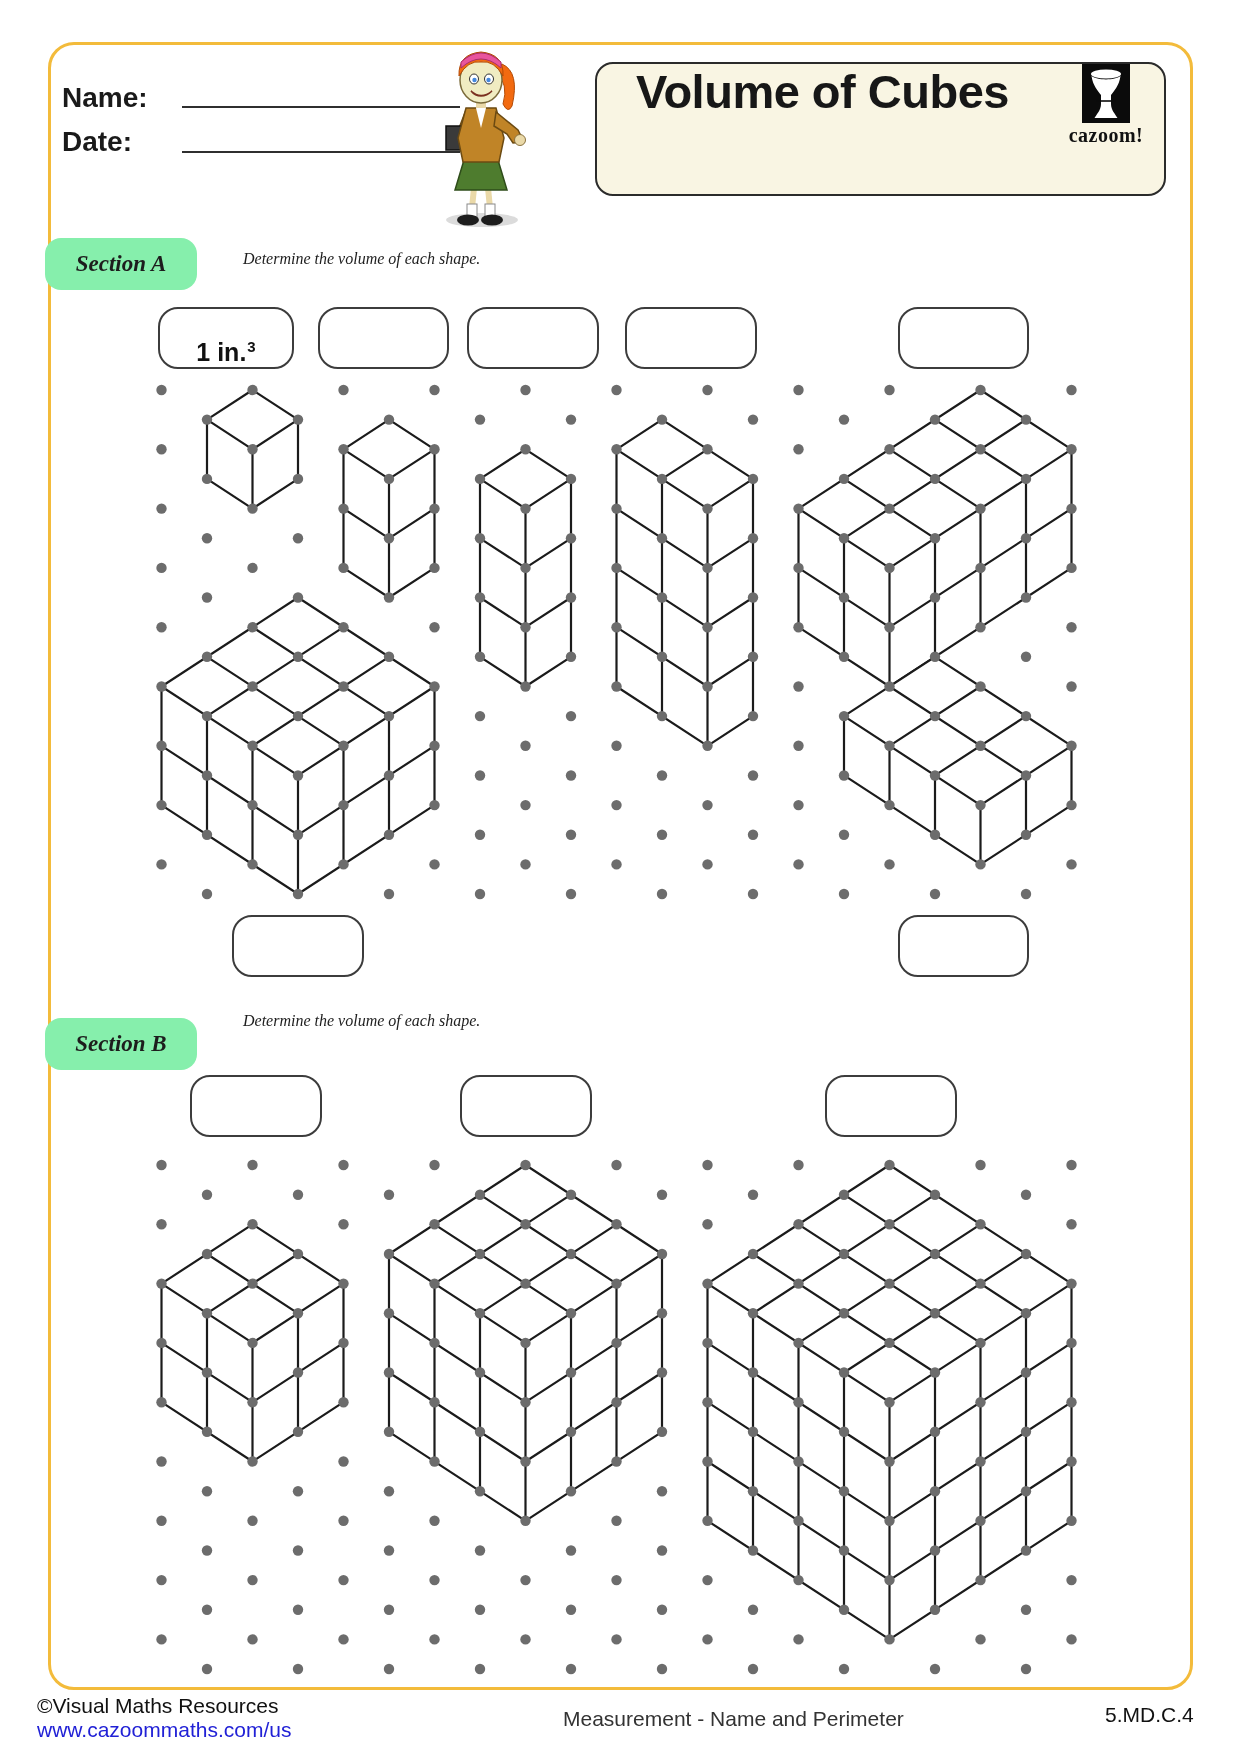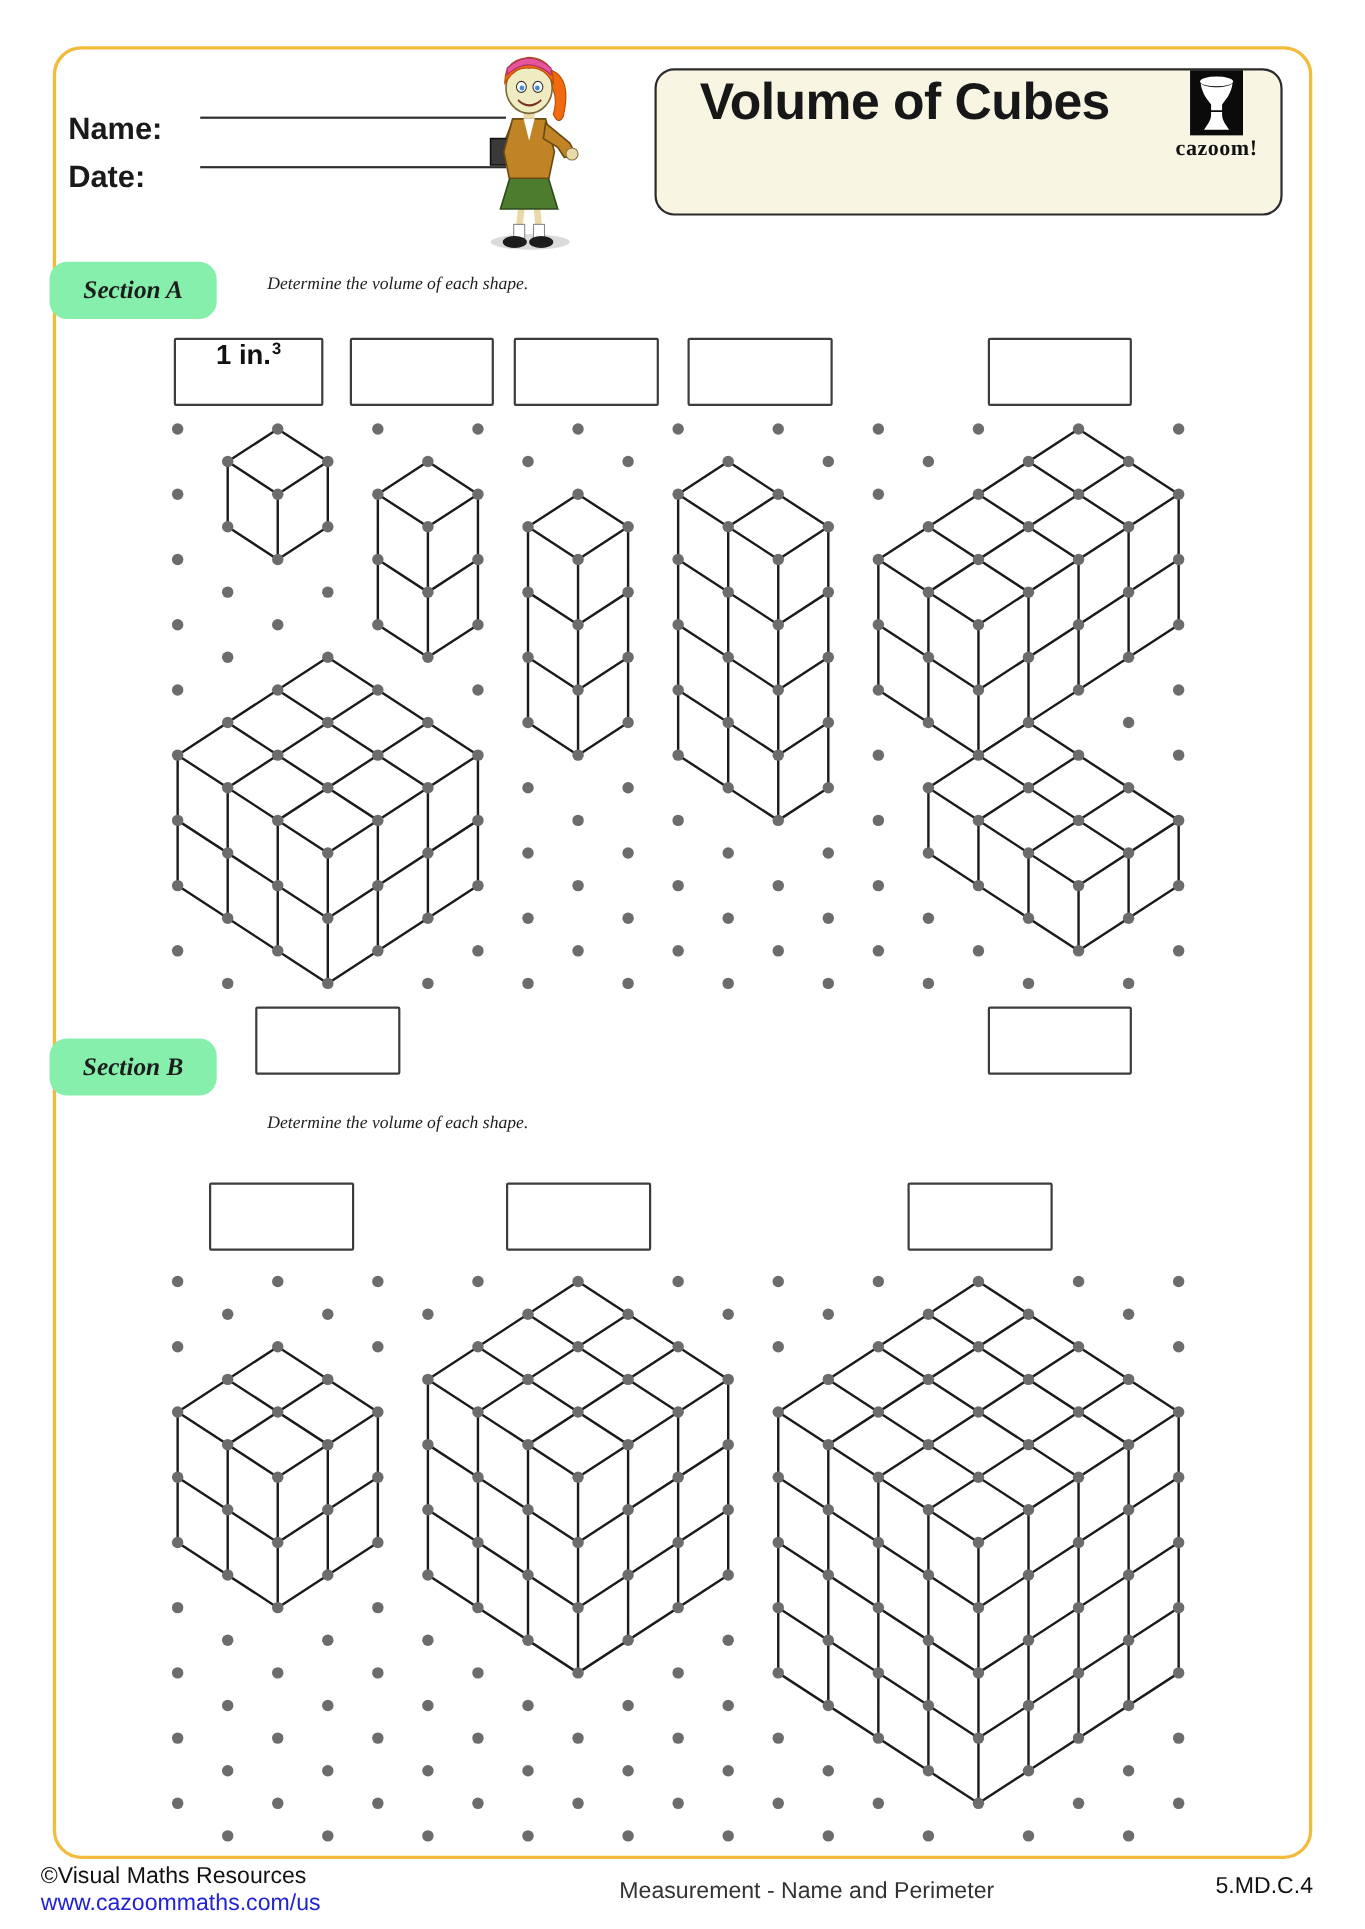--- a/index.html
+++ b/index.html
@@ -1,35 +1,35 @@
 <!DOCTYPE html>
 <html><head>
 <meta charset="utf-8">
 <style>
   html,body{margin:0;padding:0;background:#fff;}
   .page{position:relative;width:1241px;height:1754px;background:#ffffff;
         font-family:"Liberation Sans",sans-serif;overflow:hidden;}
   .page-border{position:absolute;left:48px;top:42px;width:1139px;height:1642px;
         border:3px solid #f3bb3b;border-radius:26px;}
-  .fld-label{position:absolute;font-weight:bold;font-size:28px;color:#1a1a1a;margin-top:19px;}
+  .fld-label{position:absolute;font-weight:bold;font-size:28px;color:#1a1a1a;}
   .fld-line{position:absolute;width:278px;border-top:2px solid #2f2f2f;height:0;}
   .title-box{position:absolute;left:595px;top:62px;width:567px;height:130px;background:#f9f5e3;
         border:2px solid #2b2b2b;border-radius:18px;display:flex;align-items:flex-start;}
   .title-text{flex:1;text-align:center;font-size:47px;font-weight:bold;color:#171717;letter-spacing:-0.5px;}
   .logo-col{width:116px;display:flex;flex-direction:column;align-items:center;}
   .logo-mark{width:48px;height:59px;background:#0b0b0b;display:block;}
   .logo-word{font-family:"Liberation Serif",serif;font-weight:bold;font-size:20px;color:#111;margin-top:1px;letter-spacing:0.5px;}
   .girl{position:absolute;left:428px;top:42px;width:124px;height:190px;}
   .section-pill{position:absolute;left:45px;width:152px;height:52px;background:#86efac;border-radius:16px;
         display:flex;align-items:center;justify-content:center;font-family:"Liberation Serif",serif;
         font-style:italic;font-weight:bold;font-size:23px;color:#1d1d1d;}
   .section-instr{position:absolute;left:243px;font-family:"Liberation Serif",serif;font-style:italic;
         font-size:16px;color:#1d1d1d;}
-  .abox{position:absolute;border:2px solid #3c3c3c;border-radius:2px;background:#fff;
-        display:flex;align-items:flex-start;justify-content:center;font-weight:bold;font-size:25px;color:#111;}
+  .abox{position:absolute;border:2px solid #3c3c3c;border-radius:20px;background:#fff;
+        display:flex;align-items:flex-end;justify-content:center;font-weight:bold;font-size:25px;color:#111;}
   .abox sup{font-size:15px;margin-left:1px;}
   .iso-svg{position:absolute;}
   .foot{position:absolute;font-size:21px;color:#111;}
   .foot-link{color:#2121d6;}
   .foot-center{color:#333;}
 </style>
 </head>
 <body>
 
 <div class="page">
@@ -76,21 +76,21 @@
         <path d="M9.5 12 C11 22 16 27 19 31 L19 40 C19 46 14.5 50.5 12.5 54 L35.5 54 C33.5 50.5 29 46 29 40 L29 31 C32 27 37 22 38.5 12 C33 16.5 15 16.5 9.5 12 Z" fill="#fff"></path>
         <line x1="14" y1="37" x2="34" y2="37" stroke="#0b0b0b" stroke-width="1.6"></line>
       </svg>
       <div class="logo-word">cazoom!</div>
     </div>
   </div>
 
   <div class="section-pill" style="top:238px;">Section A</div>
   <div class="section-instr" style="top:250px;">Determine the volume of each shape.</div>
 
-  <div class="section-pill" style="top:944px;">Section B</div>
+  <div class="section-pill" style="top:1018px;">Section B</div>
   <div class="section-instr" style="top:1012px;">Determine the volume of each shape.</div>
 
   <svg id="svg-a" class="iso-svg" width="990" height="540" viewBox="115 370 990 540" style="left: 115px; top: 370px;">
       <path d="M252.5 390.0 L298.0 419.6 L252.5 449.3 L207.0 419.6 Z M207.0 419.6 L252.5 449.3 L252.5 508.6 L207.0 478.9 Z M252.5 449.3 L298.0 419.6 L298.0 478.9 L252.5 508.6 Z" fill="#fff" stroke="#1b1b1b" stroke-width="2.2" stroke-linejoin="round"></path>
       <path d="M389.0 419.6 L434.5 449.3 L389.0 478.9 L343.5 449.3 Z M343.5 449.3 L389.0 478.9 L389.0 597.5 L343.5 567.9 Z M389.0 478.9 L434.5 449.3 L434.5 567.9 L389.0 597.5 Z" fill="#fff" stroke="#1b1b1b" stroke-width="2.2" stroke-linejoin="round"></path>
       <path d="M343.5 508.6 L389.0 538.3 L434.5 508.6 " fill="none" stroke="#1b1b1b" stroke-width="2.2" stroke-linejoin="round"></path>
       <path d="M525.5 449.3 L571.0 478.9 L525.5 508.6 L480.0 478.9 Z M480.0 478.9 L525.5 508.6 L525.5 686.5 L480.0 656.9 Z M525.5 508.6 L571.0 478.9 L571.0 656.9 L525.5 686.5 Z" fill="#fff" stroke="#1b1b1b" stroke-width="2.2" stroke-linejoin="round"></path>
       <path d="M480.0 538.3 L525.5 567.9 L571.0 538.3 M480.0 597.5 L525.5 627.2 L571.0 597.5 " fill="none" stroke="#1b1b1b" stroke-width="2.2" stroke-linejoin="round"></path>
       <path d="M662.0 419.6 L753.0 478.9 L707.5 508.6 L616.5 449.3 Z M616.5 449.3 L707.5 508.6 L707.5 745.8 L616.5 686.5 Z M707.5 508.6 L753.0 478.9 L753.0 716.1 L707.5 745.8 Z" fill="#fff" stroke="#1b1b1b" stroke-width="2.2" stroke-linejoin="round"></path>
       <path d="M707.5 449.3 L662.0 478.9 M662.0 478.9 L662.0 716.1 M616.5 508.6 L707.5 567.9 L753.0 538.3 M616.5 567.9 L707.5 627.2 L753.0 597.5 M616.5 627.2 L707.5 686.5 L753.0 656.8 " fill="none" stroke="#1b1b1b" stroke-width="2.2" stroke-linejoin="round"></path>

